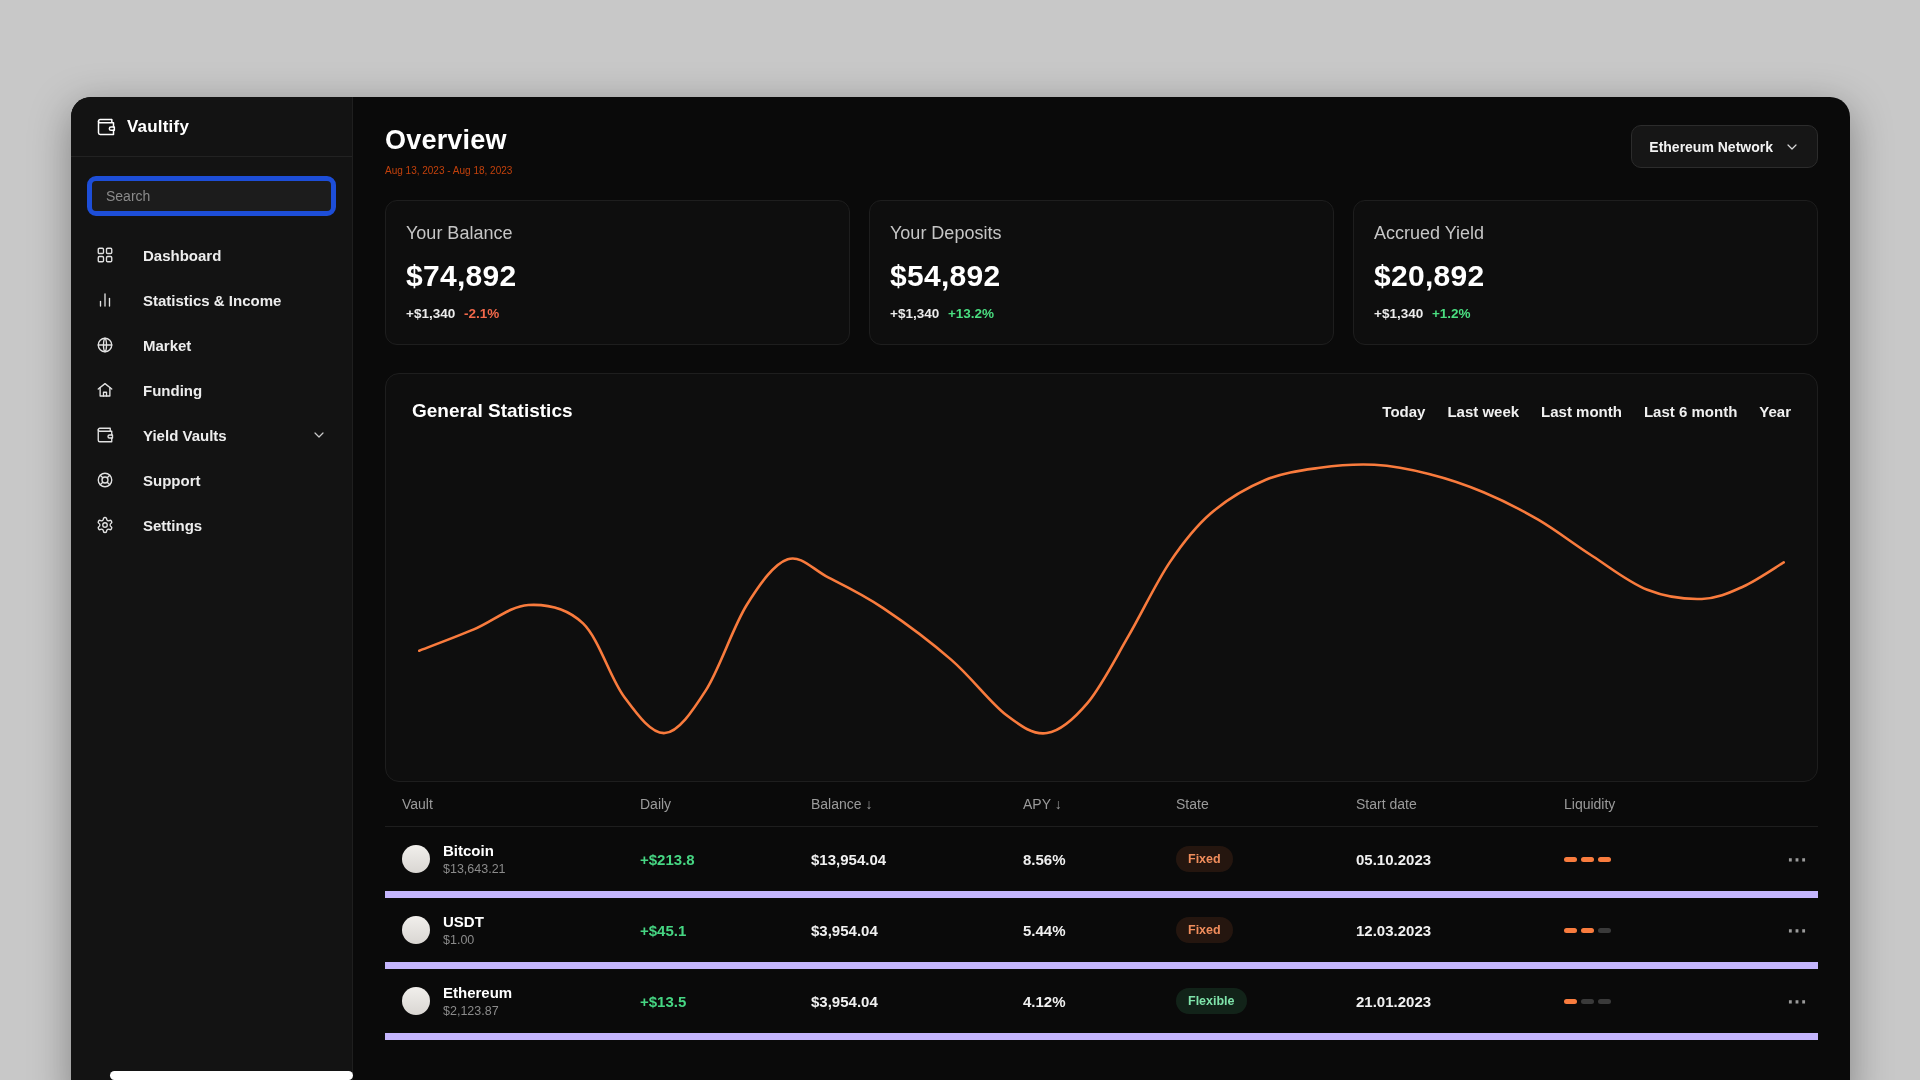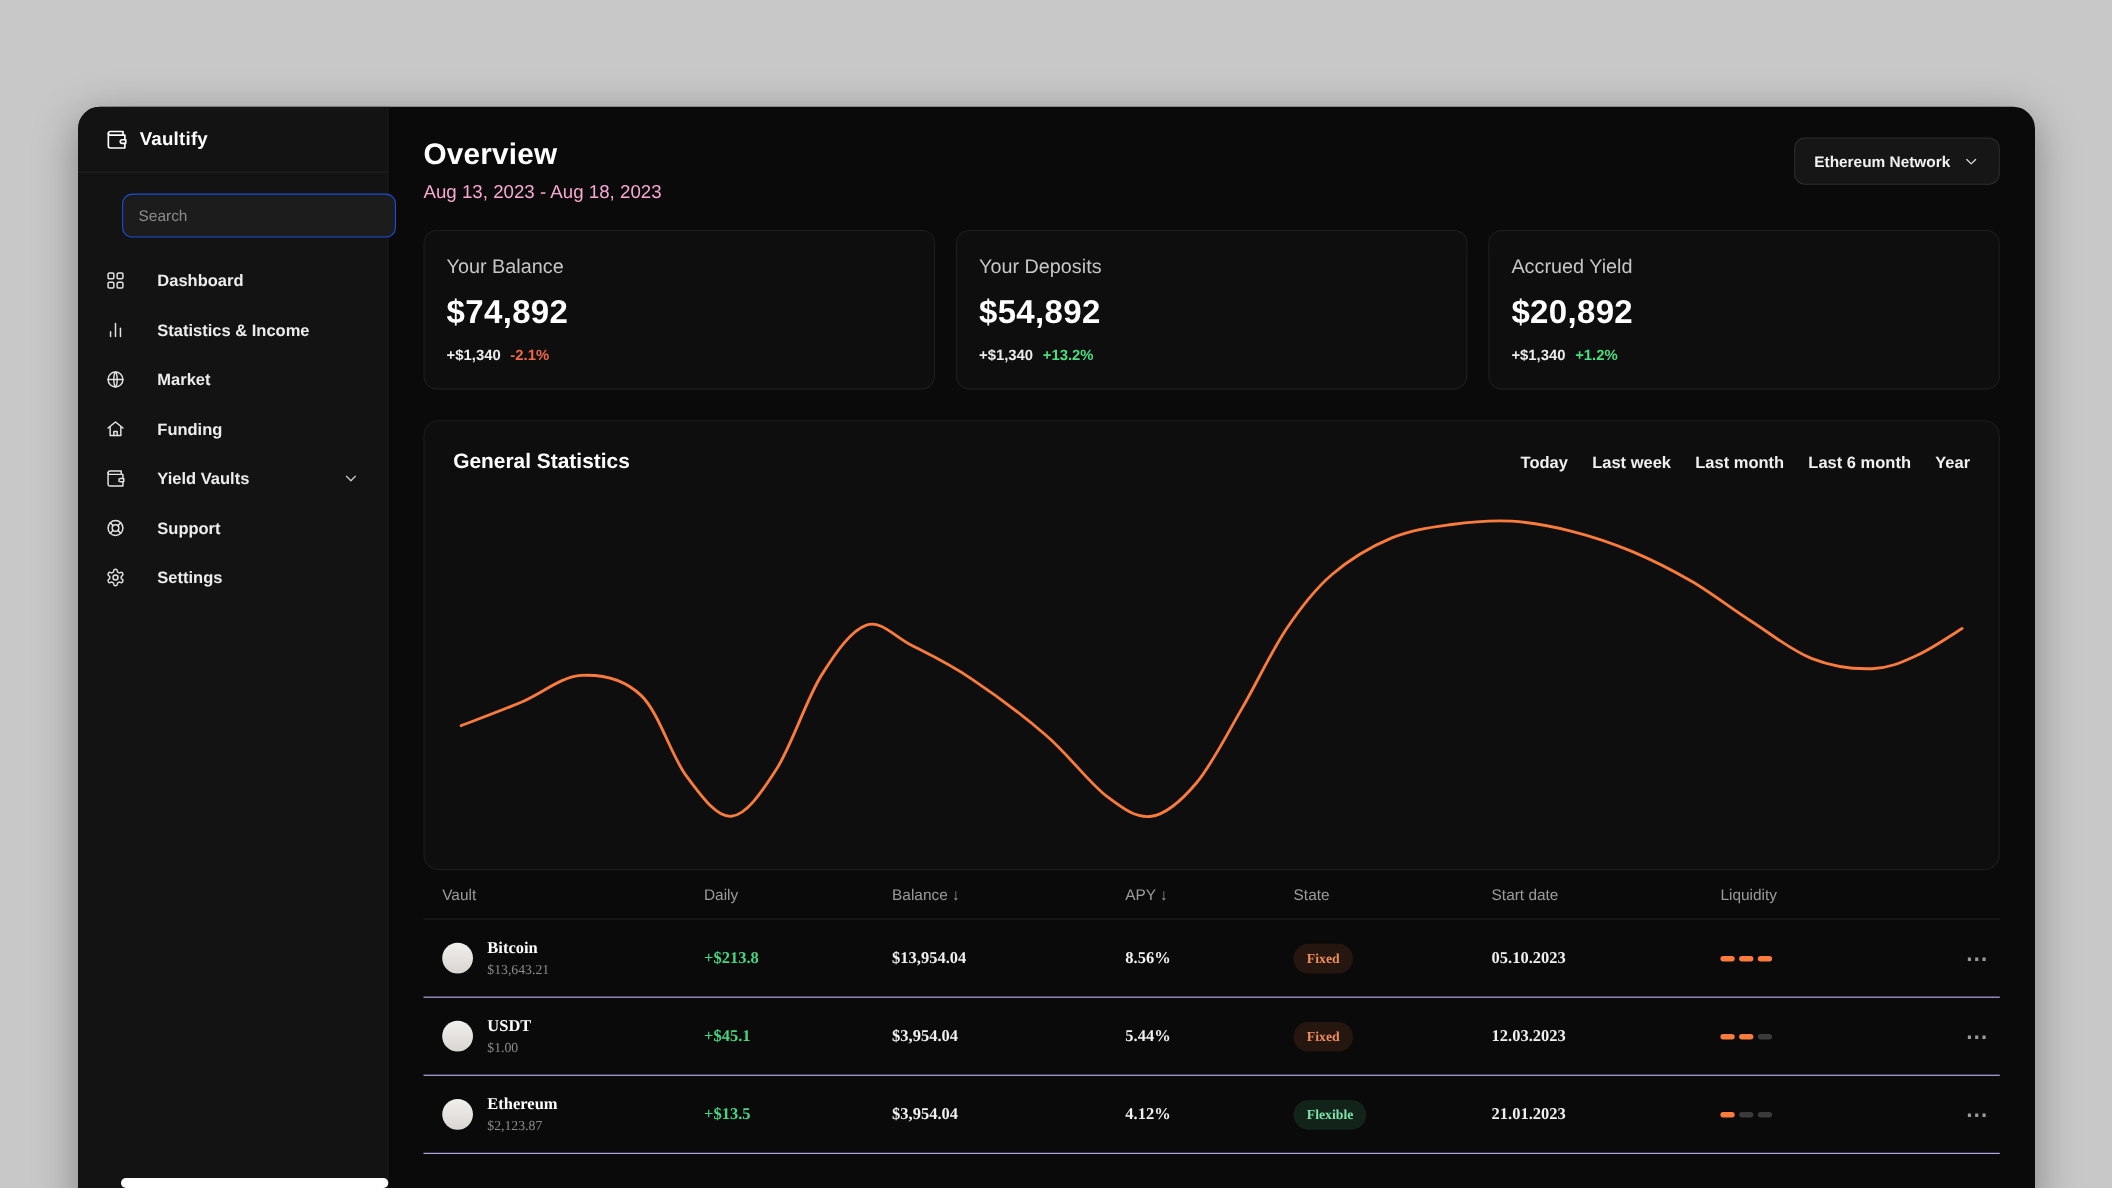--- a/index.html
+++ b/index.html
@@ -28,41 +28,40 @@
     padding: 0 25px; height: 60px; flex: none;
     border-bottom: 1px solid #222;
     color: #fff;
   }
   .logo-row .logo-icon { width: 20px; height: 20px; color: #fff; }
   .logo-row .logo-icon svg { width: 20px; height: 20px; }
   .logo-text { font-size: 17px; font-weight: 700; letter-spacing: 0.2px; }
   .search-wrap { padding: 19px 16px 9px; }
   .search-input {
     width: 100%; height: 40px;
-    background: #1c1c1c; border: 1px solid #1d4ed8; border-radius: 9px;
+    background: #1c1c1c; border: 5px solid #1d4ed8; border-radius: 9px;
     color: #e7e7e7; font-size: 14px; padding: 0 14px; outline: none;
     font-family: "Liberation Sans", sans-serif;
-    margin-left: 24px;
   }
   .search-input::placeholder { color: #8b8b8b; }
   .nav { padding: 10px 12px; display: flex; flex-direction: column; gap: 5px; }
   .nav-item {
     display: flex; align-items: center; gap: 29px;
     padding: 11px 13px; border-radius: 9px;
     color: #ededed; font-size: 15px; font-weight: 600; cursor: pointer;
   }
   .nav-icon { width: 18px; height: 18px; display: flex; color: #e2e2e2; flex: none; }
   .nav-icon svg { width: 18px; height: 18px; }
   .nav-chevron { margin-left: auto; width: 16px; height: 16px; color: #c9c9c9; display: flex; }
   .nav-chevron svg { width: 16px; height: 16px; }
   
   .main { flex: 1; padding: 28px 32px 0; overflow: hidden; position: relative; }
   .topbar { display: flex; justify-content: space-between; align-items: flex-start; margin-bottom: 24px; }
   .page-title { margin: 0 0 9px; font-size: 27px; font-weight: 700; color: #fff; letter-spacing: 0.2px; }
-  .date-range { font-size: 17px; color: #f9a8d4; text-align: right; }
+  .date-range { font-size: 10px; color: #c2410c; text-align: right; }
   .network-btn {
     display: flex; align-items: center; gap: 11px;
     height: 43px; padding: 4px 17px;
     background: #161616; border: 1px solid #2c2c2c; border-radius: 10px;
     color: #f2f2f2; font-size: 14px; font-weight: 600; cursor: pointer;
     font-family: "Liberation Sans", sans-serif;
   }
   .network-btn .btn-chevron { width: 16px; height: 16px; display: flex; color: #d8d8d8; }
   .network-btn .btn-chevron svg { width: 16px; height: 16px; }
   
@@ -94,21 +93,21 @@
   
   .vault-table { --cols: 255px 171px 212px 153px 180px 208px 1fr 56px; }
   .table-header {
     display: grid; grid-template-columns: var(--cols);
     padding: 14px 0; border-bottom: 1px solid #1e1e1e;
     color: #9b9b9b; font-size: 14px;
   }
   .th:first-child { padding-left: 17px; }
   .table-row {
     display: grid; grid-template-columns: var(--cols); align-items: center;
-    height: 71px; border-bottom: 1px solid #c4b5fd; cursor: default; font-family: Liberation Serif, serif;
+    height: 71px; border-bottom: 7px solid #c4b5fd; cursor: default;
   }
   .cell { font-size: 15px; color: #f0f0f0; font-weight: 600; }
   .vault-cell { display: flex; align-items: center; gap: 13px; padding-left: 17px; }
   .coin-avatar {
     width: 28px; height: 28px; border-radius: 50%; flex: none;
     background: linear-gradient(180deg, #f1efec, #d9d6d2);
   }
   .vault-name { display: block; font-size: 15px; font-weight: 600; color: #fff; }
   .vault-price { display: block; font-size: 12.5px; font-weight: 400; color: #8b8b8b; margin-top: 3px; }
   .daily { color: #46d683; }

